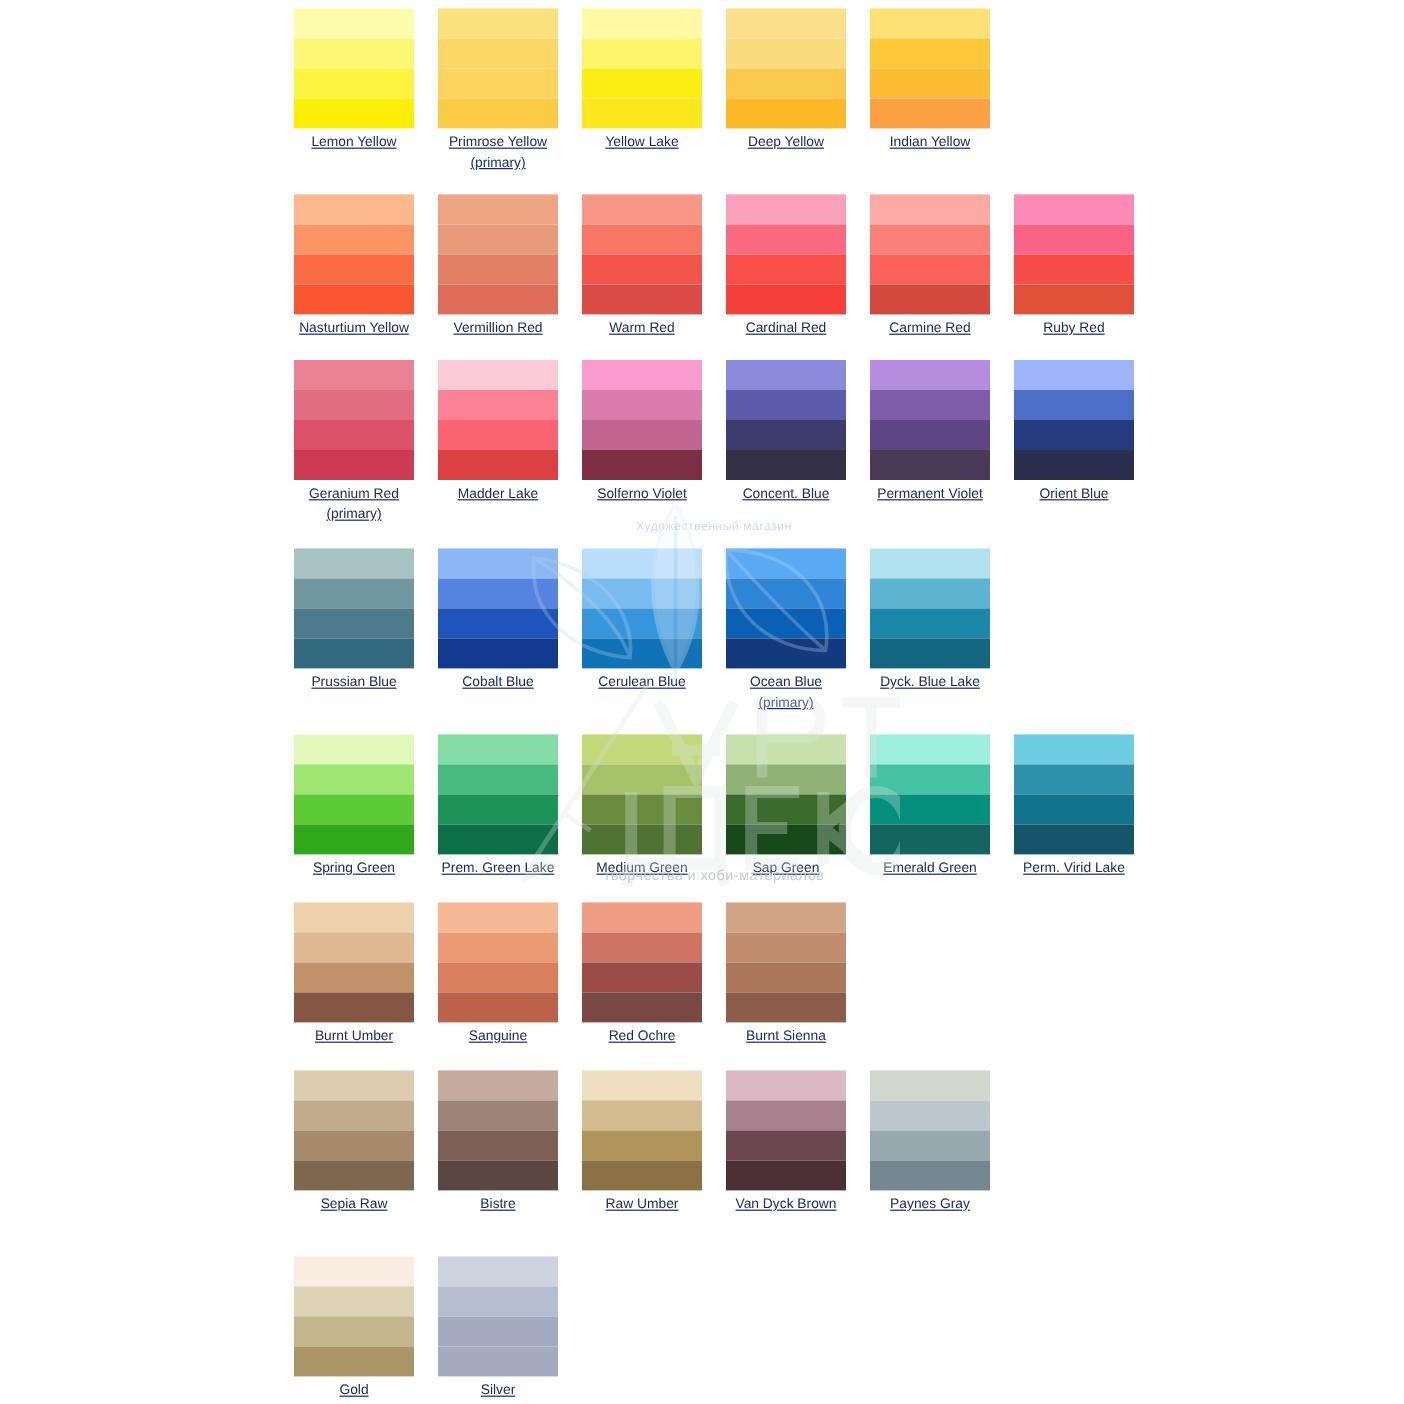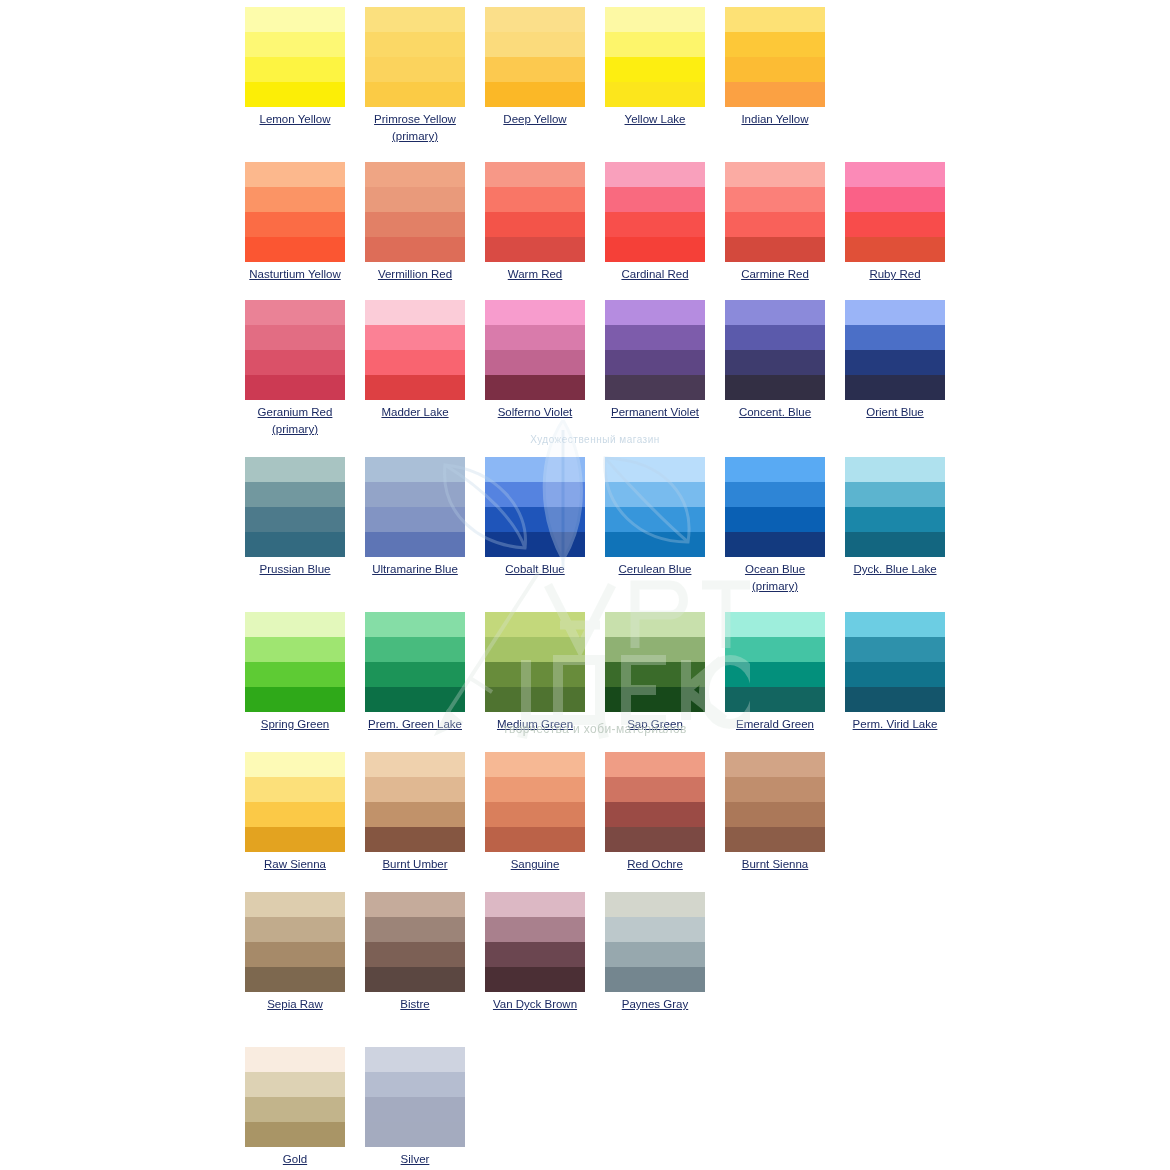--- a/index.html
+++ b/index.html
@@ -157,38 +157,38 @@
           <div class="swatch-band" style="background: rgb(251, 224, 126);"></div>
           <div class="swatch-band" style="background: rgb(251, 216, 102);"></div>
           <div class="swatch-band" style="background: rgb(251, 211, 93);"></div>
           <div class="swatch-band" style="background: rgb(251, 203, 69);"></div>
         </div>
         <a class="swatch-label">Primrose Yellow
 (primary)</a>
       </div>
       <div class="swatch-cell">
         <div class="swatch-block">
+          <div class="swatch-band" style="background: rgb(253, 249, 164);"></div>
+          <div class="swatch-band" style="background: rgb(253, 245, 107);"></div>
+          <div class="swatch-band" style="background: rgb(253, 238, 17);"></div>
+          <div class="swatch-band" style="background: rgb(252, 230, 28);"></div>
+        </div>
+        <a class="swatch-label">Yellow Lake</a>
+      </div>
+      <div class="swatch-cell">
+        <div class="swatch-block">
           <div class="swatch-band" style="background: rgb(251, 223, 138);"></div>
           <div class="swatch-band" style="background: rgb(251, 219, 124);"></div>
           <div class="swatch-band" style="background: rgb(252, 201, 79);"></div>
           <div class="swatch-band" style="background: rgb(251, 184, 39);"></div>
         </div>
         <a class="swatch-label">Deep Yellow</a>
       </div>
       <div class="swatch-cell">
         <div class="swatch-block">
-          <div class="swatch-band" style="background: rgb(253, 249, 164);"></div>
-          <div class="swatch-band" style="background: rgb(253, 245, 107);"></div>
-          <div class="swatch-band" style="background: rgb(253, 238, 17);"></div>
-          <div class="swatch-band" style="background: rgb(252, 230, 28);"></div>
-        </div>
-        <a class="swatch-label">Yellow Lake</a>
-      </div>
-      <div class="swatch-cell">
-        <div class="swatch-block">
           <div class="swatch-band" style="background: rgb(253, 225, 117);"></div>
           <div class="swatch-band" style="background: rgb(253, 200, 56);"></div>
           <div class="swatch-band" style="background: rgb(252, 188, 52);"></div>
           <div class="swatch-band" style="background: rgb(251, 161, 67);"></div>
         </div>
         <a class="swatch-label">Indian Yellow</a>
       </div>
     </div>
     <div class="swatch-row" style="position: absolute; left: 0px; top: 155px; width: 1170px;">
       <div class="swatch-cell">
@@ -270,67 +270,58 @@
         <div class="swatch-block">
           <div class="swatch-band" style="background: rgb(247, 156, 205);"></div>
           <div class="swatch-band" style="background: rgb(217, 123, 171);"></div>
           <div class="swatch-band" style="background: rgb(192, 101, 144);"></div>
           <div class="swatch-band" style="background: rgb(124, 47, 69);"></div>
         </div>
         <a class="swatch-label">Solferno Violet</a>
       </div>
       <div class="swatch-cell">
         <div class="swatch-block">
+          <div class="swatch-band" style="background: rgb(139, 138, 218);"></div>
+          <div class="swatch-band" style="background: rgb(91, 90, 171);"></div>
+          <div class="swatch-band" style="background: rgb(62, 60, 110);"></div>
+          <div class="swatch-band" style="background: rgb(51, 47, 68);"></div>
+        </div>
+        <a class="swatch-label">Concent. Blue</a>
+      </div>
+      <div class="swatch-cell">
+        <div class="swatch-block">
           <div class="swatch-band" style="background: rgb(181, 140, 224);"></div>
           <div class="swatch-band" style="background: rgb(125, 92, 171);"></div>
           <div class="swatch-band" style="background: rgb(94, 70, 132);"></div>
           <div class="swatch-band" style="background: rgb(74, 58, 85);"></div>
         </div>
         <a class="swatch-label">Permanent Violet</a>
       </div>
       <div class="swatch-cell">
         <div class="swatch-block">
-          <div class="swatch-band" style="background: rgb(139, 138, 218);"></div>
-          <div class="swatch-band" style="background: rgb(91, 90, 171);"></div>
-          <div class="swatch-band" style="background: rgb(62, 60, 110);"></div>
-          <div class="swatch-band" style="background: rgb(51, 47, 68);"></div>
-        </div>
-        <a class="swatch-label">Concent. Blue</a>
-      </div>
-      <div class="swatch-cell">
-        <div class="swatch-block">
           <div class="swatch-band" style="background: rgb(154, 180, 247);"></div>
           <div class="swatch-band" style="background: rgb(75, 111, 199);"></div>
           <div class="swatch-band" style="background: rgb(36, 59, 126);"></div>
           <div class="swatch-band" style="background: rgb(42, 46, 79);"></div>
         </div>
         <a class="swatch-label">Orient Blue</a>
       </div>
     </div>
     <div class="swatch-row" style="position: absolute; left: 0px; top: 450px; width: 1170px;">
       <div class="swatch-cell">
         <div class="swatch-block">
           <div class="swatch-band" style="background: rgb(168, 196, 194);"></div>
           <div class="swatch-band" style="background: rgb(114, 152, 159);"></div>
           <div class="swatch-band" style="background: rgb(77, 122, 139);"></div>
           <div class="swatch-band" style="background: rgb(51, 106, 128);"></div>
         </div>
         <a class="swatch-label">Prussian Blue</a>
       </div>
       <div class="swatch-cell">
         <div class="swatch-block">
-          <div class="swatch-band" style="background: rgb(170, 191, 215);"></div>
-          <div class="swatch-band" style="background: rgb(147, 164, 200);"></div>
-          <div class="swatch-band" style="background: rgb(130, 148, 195);"></div>
-          <div class="swatch-band" style="background: rgb(94, 117, 181);"></div>
-        </div>
-        <a class="swatch-label">Ultramarine Blue</a>
-      </div>
-      <div class="swatch-cell">
-        <div class="swatch-block">
           <div class="swatch-band" style="background: rgb(139, 183, 245);"></div>
           <div class="swatch-band" style="background: rgb(85, 131, 224);"></div>
           <div class="swatch-band" style="background: rgb(31, 85, 186);"></div>
           <div class="swatch-band" style="background: rgb(17, 58, 143);"></div>
         </div>
         <a class="swatch-label">Cobalt Blue</a>
       </div>
       <div class="swatch-cell">
         <div class="swatch-block">
           <div class="swatch-band" style="background: rgb(185, 221, 251);"></div>
@@ -412,29 +403,20 @@
           <div class="swatch-band" style="background: rgb(46, 145, 171);"></div>
           <div class="swatch-band" style="background: rgb(17, 115, 140);"></div>
           <div class="swatch-band" style="background: rgb(20, 85, 107);"></div>
         </div>
         <a class="swatch-label">Perm. Virid Lake</a>
       </div>
     </div>
     <div class="swatch-row" style="position: absolute; left: 0px; top: 745px; width: 1170px;">
       <div class="swatch-cell">
         <div class="swatch-block">
-          <div class="swatch-band" style="background: rgb(253, 250, 182);"></div>
-          <div class="swatch-band" style="background: rgb(252, 224, 122);"></div>
-          <div class="swatch-band" style="background: rgb(251, 201, 71);"></div>
-          <div class="swatch-band" style="background: rgb(227, 163, 32);"></div>
-        </div>
-        <a class="swatch-label">Raw Sienna</a>
-      </div>
-      <div class="swatch-cell">
-        <div class="swatch-block">
           <div class="swatch-band" style="background: rgb(239, 209, 173);"></div>
           <div class="swatch-band" style="background: rgb(224, 184, 146);"></div>
           <div class="swatch-band" style="background: rgb(193, 146, 106);"></div>
           <div class="swatch-band" style="background: rgb(133, 86, 65);"></div>
         </div>
         <a class="swatch-label">Burnt Umber</a>
       </div>
       <div class="swatch-cell">
         <div class="swatch-block">
           <div class="swatch-band" style="background: rgb(246, 184, 148);"></div>
@@ -477,20 +459,29 @@
         <div class="swatch-block">
           <div class="swatch-band" style="background: rgb(197, 171, 155);"></div>
           <div class="swatch-band" style="background: rgb(156, 132, 120);"></div>
           <div class="swatch-band" style="background: rgb(124, 96, 85);"></div>
           <div class="swatch-band" style="background: rgb(91, 71, 65);"></div>
         </div>
         <a class="swatch-label">Bistre</a>
       </div>
       <div class="swatch-cell">
         <div class="swatch-block">
+          <div class="swatch-band" style="background: rgb(237, 223, 192);"></div>
+          <div class="swatch-band" style="background: rgb(210, 187, 143);"></div>
+          <div class="swatch-band" style="background: rgb(177, 148, 87);"></div>
+          <div class="swatch-band" style="background: rgb(139, 112, 70);"></div>
+        </div>
+        <a class="swatch-label">Raw Umber</a>
+      </div>
+      <div class="swatch-cell">
+        <div class="swatch-block">
           <div class="swatch-band" style="background: rgb(220, 184, 196);"></div>
           <div class="swatch-band" style="background: rgb(169, 128, 141);"></div>
           <div class="swatch-band" style="background: rgb(107, 70, 80);"></div>
           <div class="swatch-band" style="background: rgb(75, 47, 53);"></div>
         </div>
         <a class="swatch-label">Van Dyck Brown</a>
       </div>
       <div class="swatch-cell">
         <div class="swatch-block">
           <div class="swatch-band" style="background: rgb(211, 214, 204);"></div>

